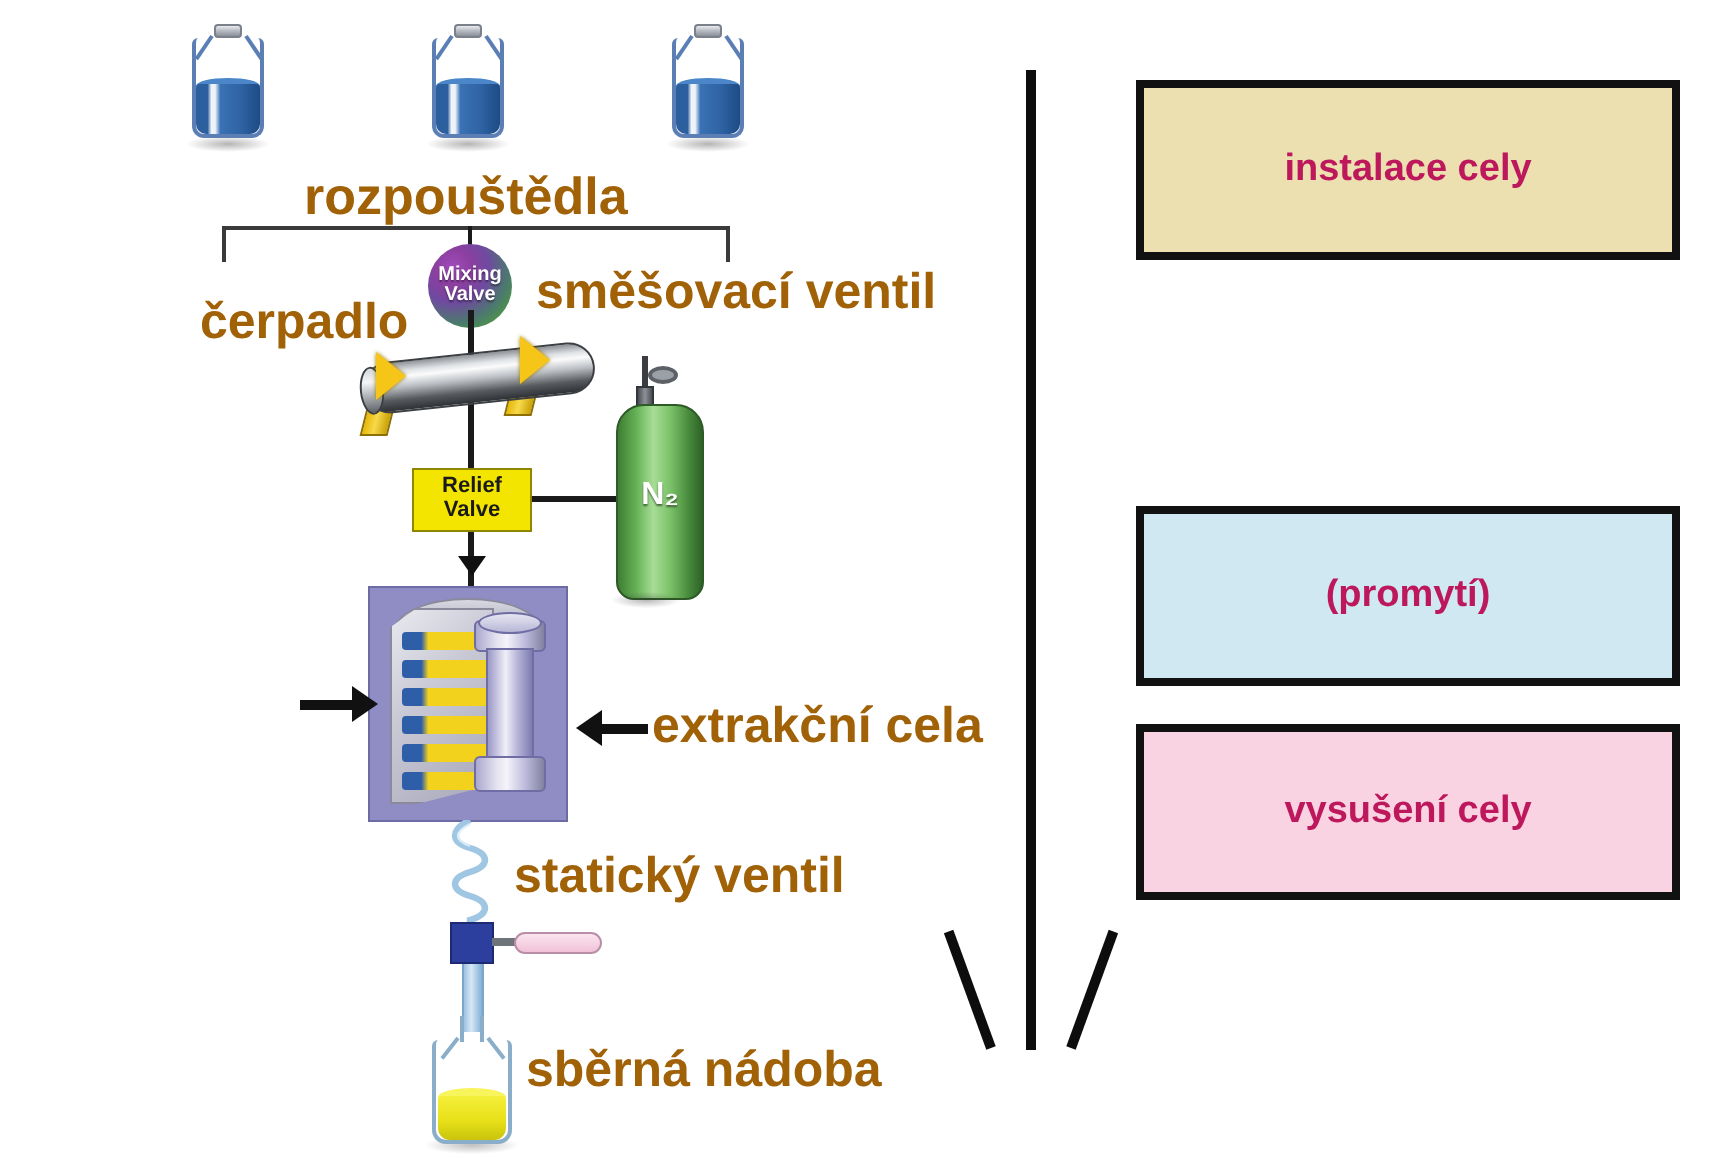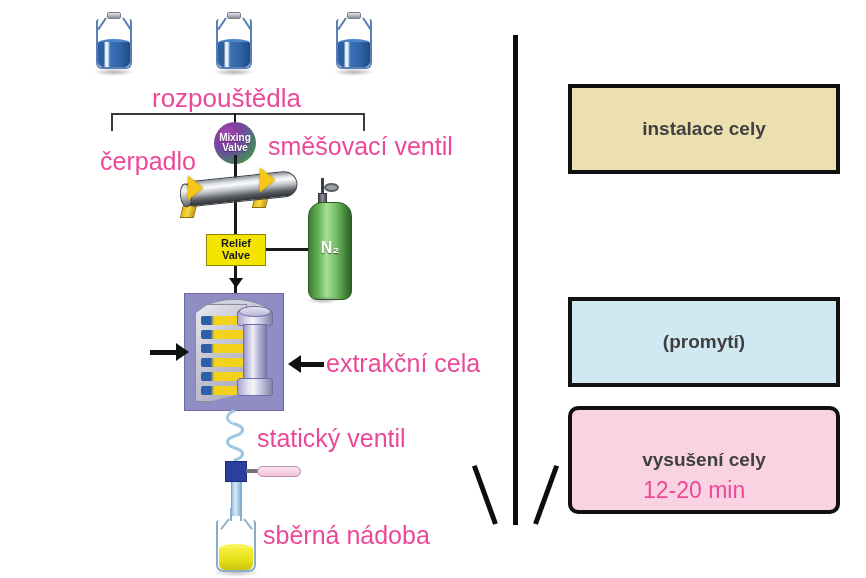--- a/index.html
+++ b/index.html
@@ -15,22 +15,22 @@
     width: 866px;
     height: 578px;
     background: #ffffff;
     overflow: hidden;
   }
 
   
   .lbl {
     position: absolute;
     font-family: "Liberation Sans", sans-serif;
-    font-weight: normal;
-    color: #ec4899;
+    font-weight: bold;
+    color: #a16207;
     white-space: nowrap;
     line-height: 1.08;
   }
 
   
   .bottle {
     position: absolute;
     width: 46px;
     height: 62px;
   }
@@ -380,24 +380,23 @@
     position: absolute;
     border: 4px solid #111111;
     box-sizing: border-box;
     display: flex;
     align-items: center;
     justify-content: center;
     text-align: center;
     font-family: "Liberation Sans", sans-serif;
     font-weight: bold;
     font-size: 19px;
-    color: #404040;
+    color: #be185d;
     line-height: 1.25;
     padding: 0 6px;
-    margin-top: 44px;
   }
 
   
   .tl-shaft {
     position: absolute;
     width: 5px;
     background: #0d0d0d;
   }
   .tl-headL, .tl-headR {
     position: absolute;
@@ -544,19 +543,18 @@
 
   <div class="stepbox" style="left:568px; top:40px; width:272px; height:90px; background:#ecdfb0;">
     <span>instalace cely</span>
   </div>
 
 
   <div class="stepbox" style="left:568px; top:253px; width:272px; height:90px; background:#cfe8f1;">
     <span>(promytí)</span>
   </div>
 
-  <div class="stepbox" style="left:568px; top:362px; width:272px; height:108px; background:#fad3e2; flex-direction:column;border-radius:10px;">
+  <div class="stepbox" style="left:568px; top:362px; width:272px; height:88px; background:#fad3e2; flex-direction:column;">
     <span>vysušení cely</span>
   </div>
 
-  <div class="lbl" style="left:643px; top:478px; font-size:23px;">12-20 min</div>
 
 </div>
 
 </body></html>

